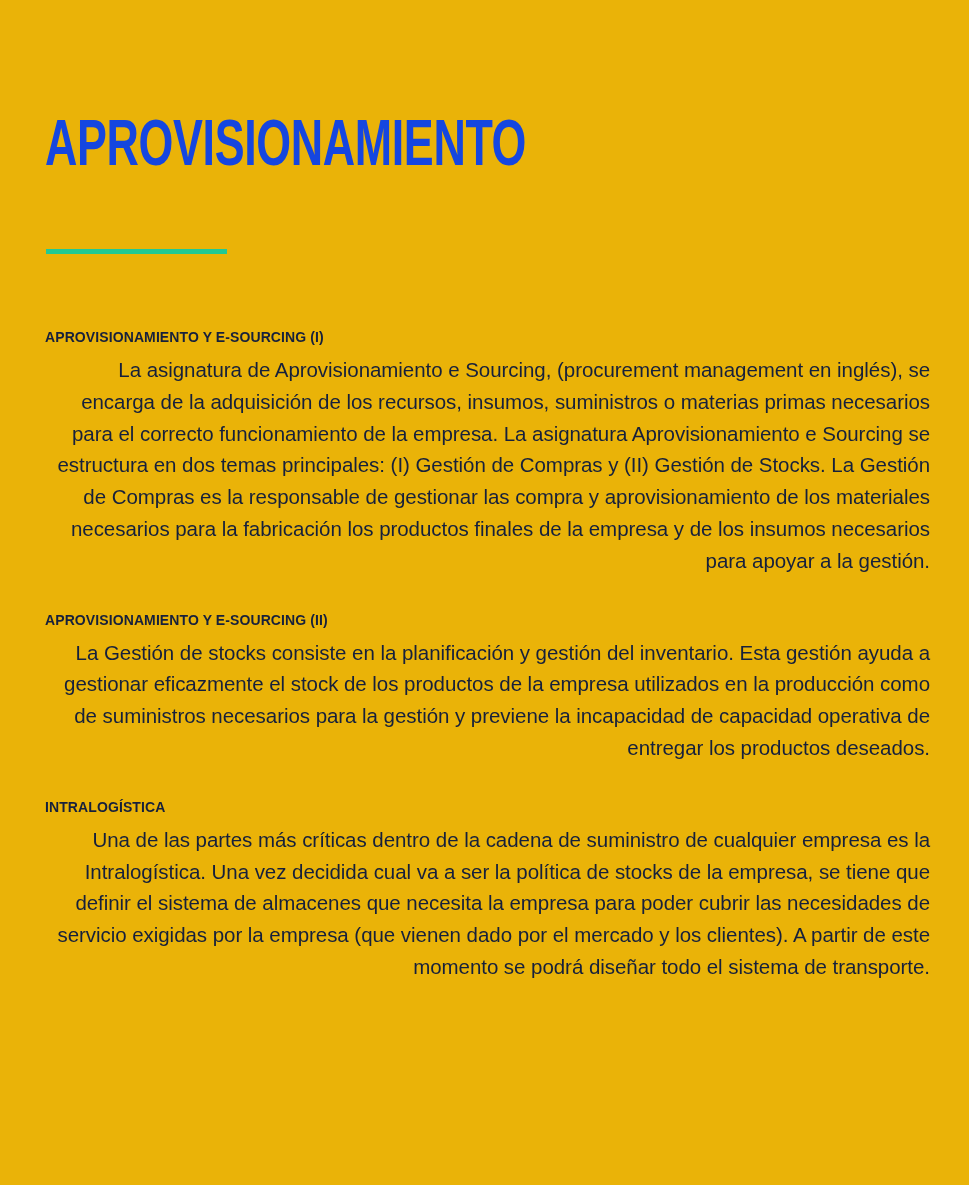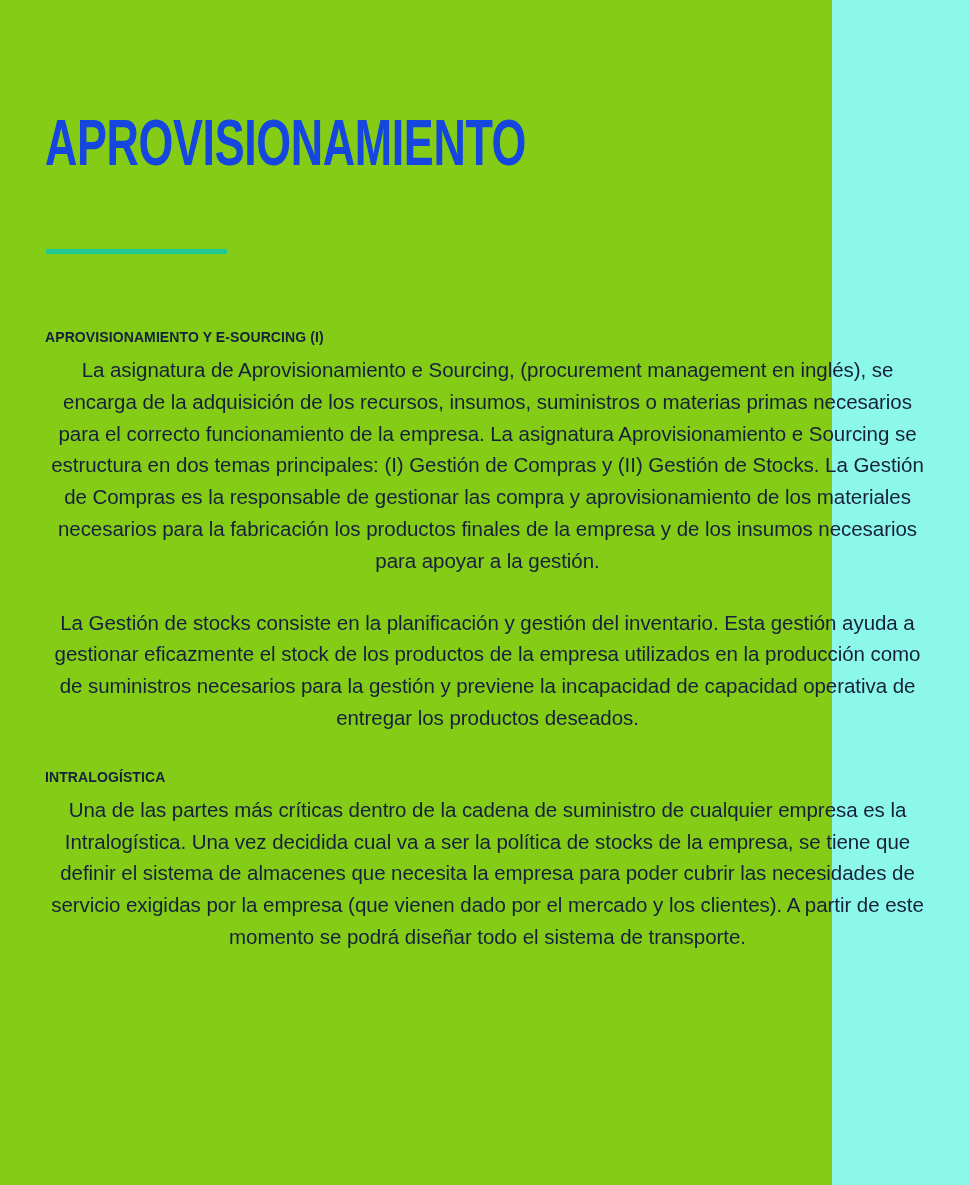--- a/index.html
+++ b/index.html
@@ -10,23 +10,23 @@
   body {
     width: 969px;
     height: 1185px;
     background: #8cf8e9;
     font-family: "Liberation Sans", sans-serif;
     overflow: hidden;
   }
 
   .slide {
     position: relative;
-    width: 832px;
+    width: 969px;
     height: 1185px;
-    background: #84cc16;
+    background: #eab308;
     box-sizing: border-box;
   }
 
   
   .title-block {
     position: absolute;
     left: 45px;
     top: 108px;
   }
   .slide-title {
@@ -79,21 +79,21 @@
   }
 
   .section-body {
     margin: 0;
     font-family: "Liberation Sans", sans-serif;
     font-weight: 400;
     font-size: 20.5px;
     line-height: 31.8px;
     letter-spacing: -0.05px;
     color: #16203c;
-    text-align: center;
+    text-align: right;
   }
 </style>
 </head>
 <body>
 
 <div class="slide">
 
   <div class="title-block">
     <h1 class="slide-title">APROVISIONAMIENTO</h1>
   </div>
@@ -101,20 +101,21 @@
   <div class="divider"></div>
 
   <div class="content">
 
     <div class="section">
       <h2 class="section-heading">APROVISIONAMIENTO Y E-SOURCING (I)</h2>
       <p class="section-body">La asignatura de Aprovisionamiento e Sourcing, (procurement management en inglés), se encarga de la adquisición de los recursos, insumos, suministros o materias primas necesarios para el correcto funcionamiento de la empresa. La asignatura Aprovisionamiento e Sourcing se estructura en dos temas principales: (I) Gestión de Compras y (II) Gestión de Stocks. La Gestión de Compras es la responsable de gestionar las compra y aprovisionamiento de los materiales necesarios para la fabricación los productos finales de la empresa y de los insumos necesarios para apoyar a la gestión.</p>
     </div>
 
     <div class="section">
+      <h2 class="section-heading">APROVISIONAMIENTO Y E-SOURCING (II)</h2>
       <p class="section-body">La Gestión de stocks consiste en la planificación y gestión del inventario. Esta gestión ayuda a gestionar eficazmente el stock de los productos de la empresa utilizados en la producción como de suministros necesarios para la gestión y previene la incapacidad de capacidad operativa de entregar los productos deseados.</p>
     </div>
 
     <div class="section">
       <h2 class="section-heading">INTRALOGÍSTICA</h2>
       <p class="section-body">Una de las partes más críticas dentro de la cadena de suministro de cualquier empresa es la Intralogística. Una vez decidida cual va a ser la política de stocks de la empresa, se tiene que definir el sistema de almacenes que necesita la empresa para poder cubrir las necesidades de servicio exigidas por la empresa (que vienen dado por el mercado y los clientes). A partir de este momento se podrá diseñar todo el sistema de transporte.</p>
     </div>
 
   </div>
 </div>

